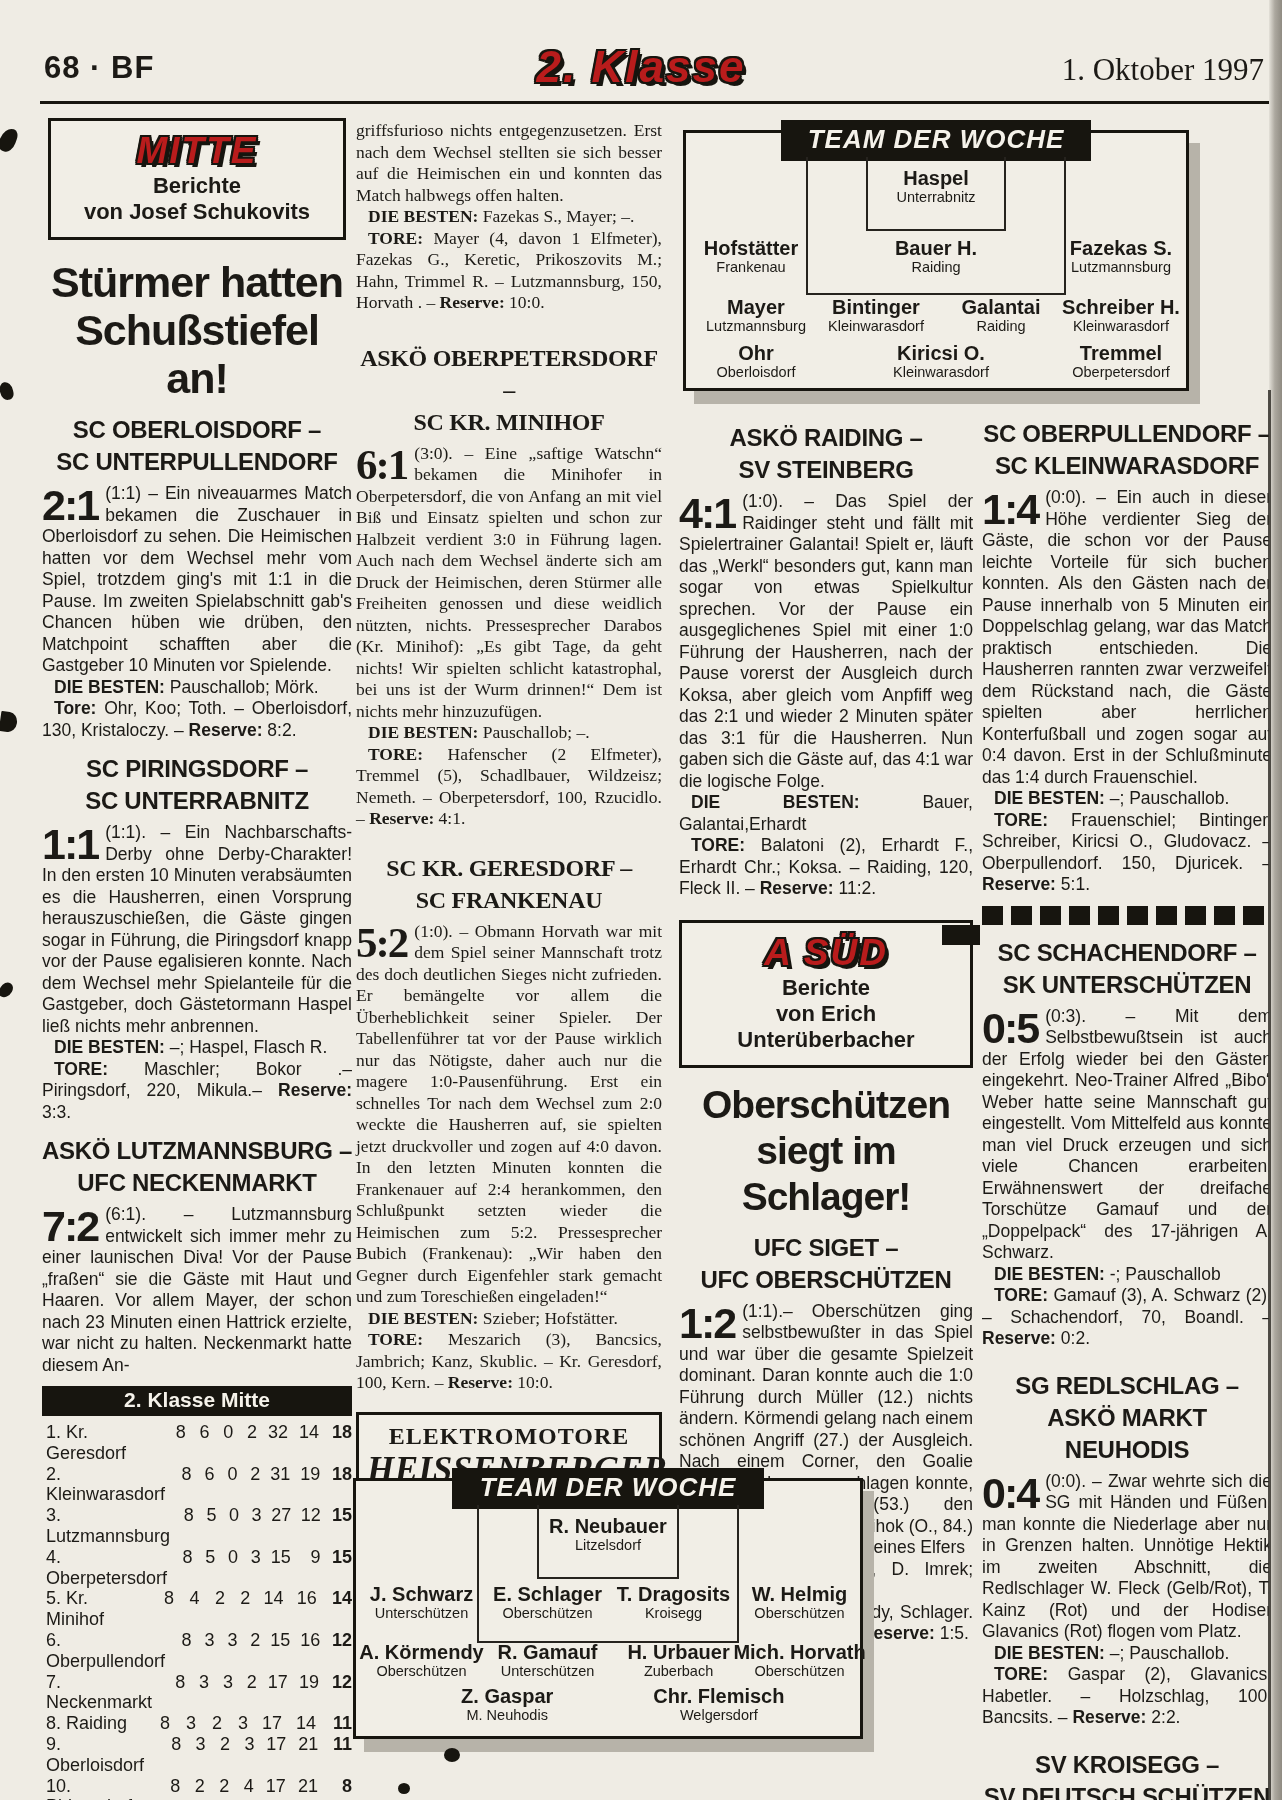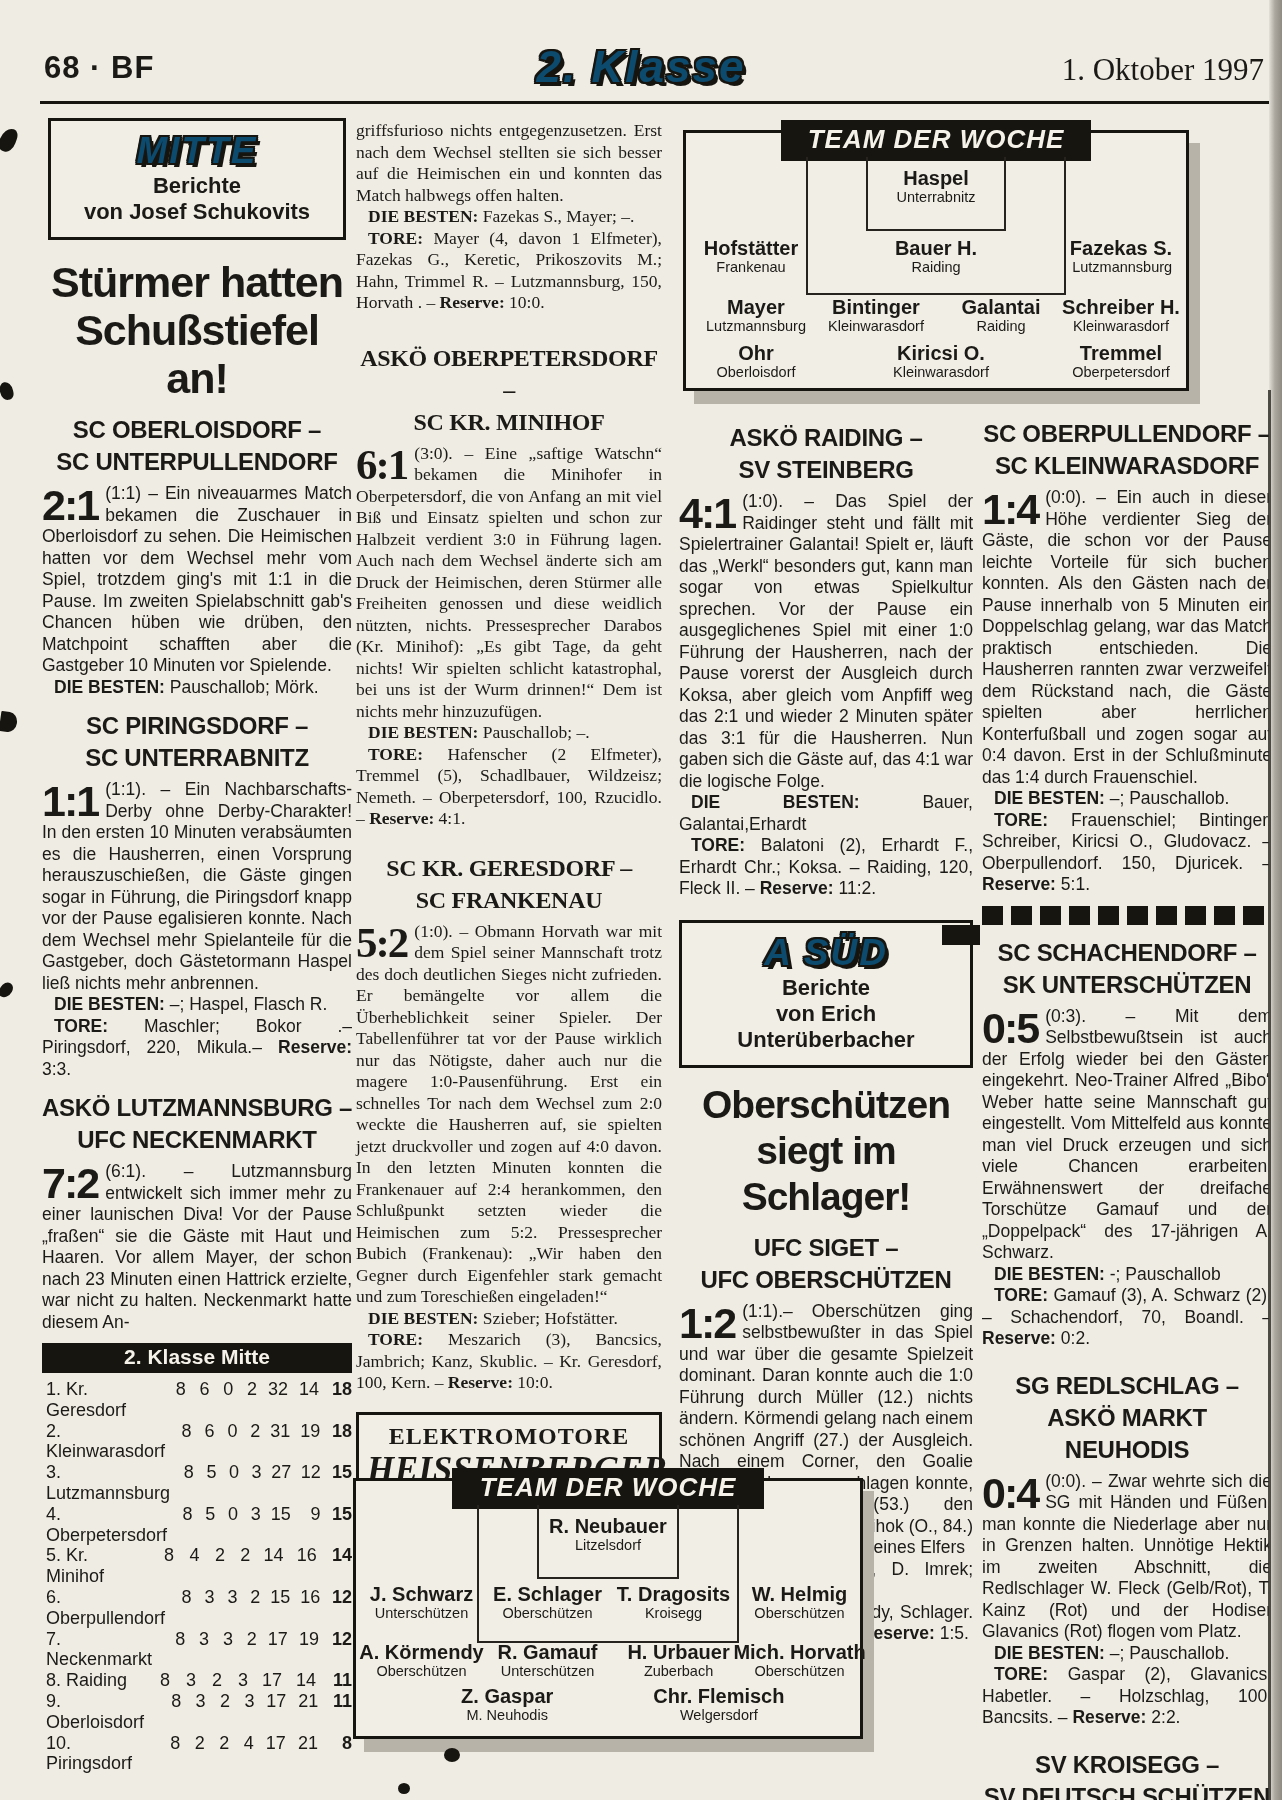--- a/index.html
+++ b/index.html
@@ -2,21 +2,21 @@
 <html lang="de"><head>
 <meta charset="utf-8">
 <style>
   html,body{margin:0;padding:0;background:#d8d5cd;}
   .page{position:relative;width:1282px;height:1800px;background:#efece4;overflow:hidden;
         font-family:"Liberation Sans",sans-serif;color:#1c1a16;}
   
   .hdr-num{position:absolute;left:44px;top:50px;font-size:31px;font-weight:bold;letter-spacing:1px;}
   .hdr-title{position:absolute;left:50%;top:42px;transform:translateX(-50%);
              font-size:44px;font-weight:bold;font-style:italic;letter-spacing:2px;}
-  .outline-text{color:#0c4a6e;font-weight:bold;font-style:italic;
+  .outline-text{color:#b91c1c;font-weight:bold;font-style:italic;
     text-shadow:-2px -2px 0 #17150f,2px -2px 0 #17150f,-2px 2px 0 #17150f,2px 2px 0 #17150f,
                 -2px 0 0 #17150f,2px 0 0 #17150f,0 -2px 0 #17150f,0 2px 0 #17150f,4px 4px 0 #17150f;}
   .hdr-date{position:absolute;right:18px;top:52px;font-family:"Liberation Serif",serif;font-size:31px;}
   .hdr-rule{position:absolute;left:40px;right:12px;top:101px;height:3px;background:#17150f;}
   
   .col{position:absolute;}
   .col1{left:42px;top:116px;width:310px;}
   .col2{left:356px;top:120px;width:306px;font-family:Liberation Serif, serif;}
   .col3{left:679px;top:396px;width:294px;}
   .col4{left:982px;top:392px;width:290px;}
@@ -62,21 +62,21 @@
              font-size:26px;font-weight:bold;font-style:italic;text-align:center;
              padding:4px 0 6px;letter-spacing:1px;}
   .tw-penalty{position:absolute;left:24%;right:24%;top:24px;height:136px;
               border:2px solid #26231e;border-top:none;}
   .tw-goal{position:absolute;left:36%;right:36%;top:24px;height:72px;
            border:2px solid #26231e;border-top:none;}
   .tw-player{position:absolute;transform:translateX(-50%);text-align:center;white-space:nowrap;}
   .tw-name{font-size:20px;font-weight:bold;line-height:22px;}
   .tw-club{font-size:14.5px;line-height:17px;}
   .team-top .k{left:50%;top:34px;} .team-bottom .k{left:50%;top:34px;}
-  .team-top .p1{left:13%;top:104px;} .team-top .p2{left:50%;top:104px;} .team-top .p3{left:87%;top:104px;text-align:right;}
+  .team-top .p1{left:13%;top:104px;} .team-top .p2{left:50%;top:104px;} .team-top .p3{left:87%;top:104px;}
   .team-top .p4{left:14%;top:163px;} .team-top .p5{left:38%;top:163px;text-align:center;}
   .team-top .p6{left:63%;top:163px;} .team-top .p7{left:87%;top:163px;}
   .team-top .p8{left:14%;top:209px;} .team-top .p9{left:51%;top:209px;} .team-top .p10{left:87%;top:209px;}
   .team-bottom .p1{left:13%;top:102px;} .team-bottom .p2{left:38%;top:102px;}
   .team-bottom .p3{left:63%;top:102px;} .team-bottom .p4{left:88%;top:102px;}
   .team-bottom .p5{left:13%;top:160px;} .team-bottom .p6{left:38%;top:160px;}
   .team-bottom .p7{left:64%;top:160px;} .team-bottom .p8{left:88%;top:160px;}
   .team-bottom .p9{left:30%;top:204px;} .team-bottom .p10{left:72%;top:204px;}
   
   .checker{height:19px;margin:10px 0 4px;
@@ -118,20 +118,21 @@
       <h3 class="mhead">
         <span>SC OBERLOISDORF –</span><br>
         <span>SC UNTERPULLENDORF</span>
       </h3>
       <p class="rbody">
         <span class="score">2:1</span>
         <span>(1:1) –</span>
         <span>Ein niveauarmes Match bekamen die Zuschauer in Oberloisdorf zu sehen. Die Heimischen hatten vor dem Wechsel mehr vom Spiel, trotzdem ging's mit 1:1 in die Pause. Im zweiten Spielabschnitt gab's Chancen hüben wie drüben, den Matchpoint schafften aber die Gastgeber 10 Minuten vor Spielende.</span>
       </p>
       <p class="stat"><b>DIE BESTEN:</b><span> Pauschallob; Mörk.</span></p>
+      <p class="stat"><b>Tore:</b><span> Ohr, Koo; Toth. – Oberloisdorf, 130, Kristaloczy. – </span><b>Reserve:</b><span> 8:2.</span></p>
     </section>
 
     <section>
       <h3 class="mhead">
         <span>SC PIRINGSDORF –</span><br>
         <span>SC UNTERRABNITZ</span>
       </h3>
       <p class="rbody">
         <span class="score">1:1</span>
         <span>(1:1). –</span>

